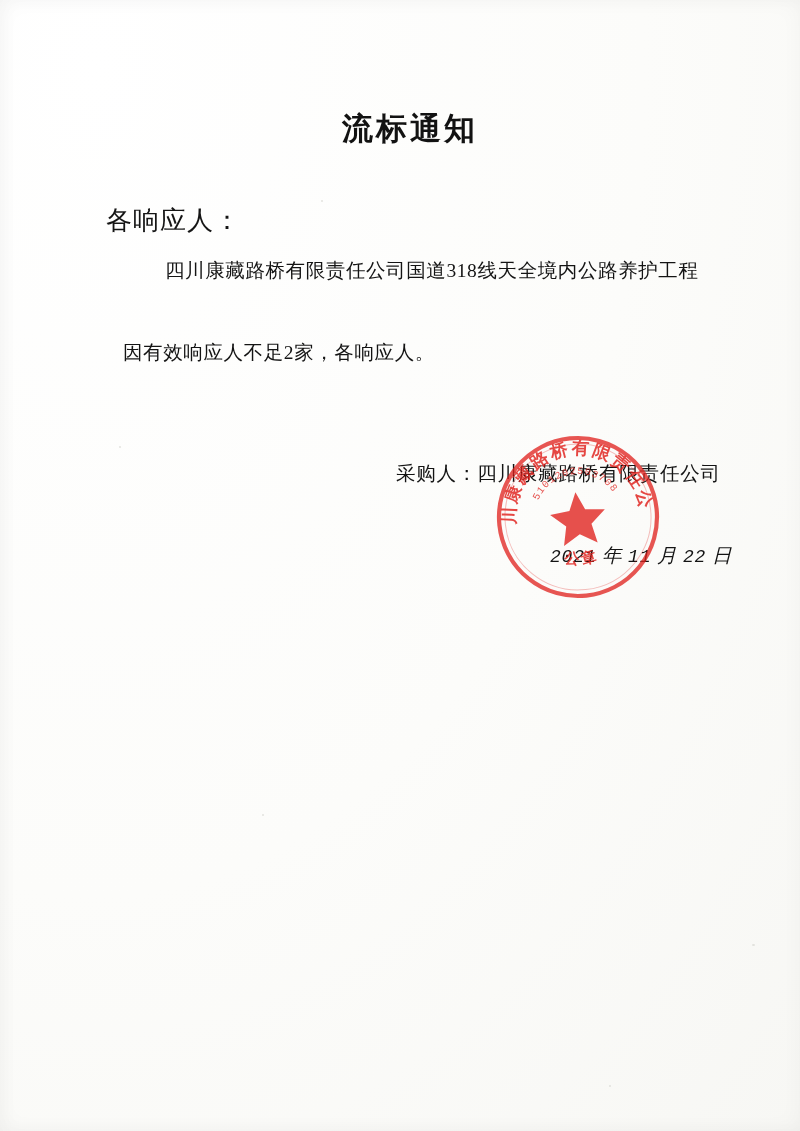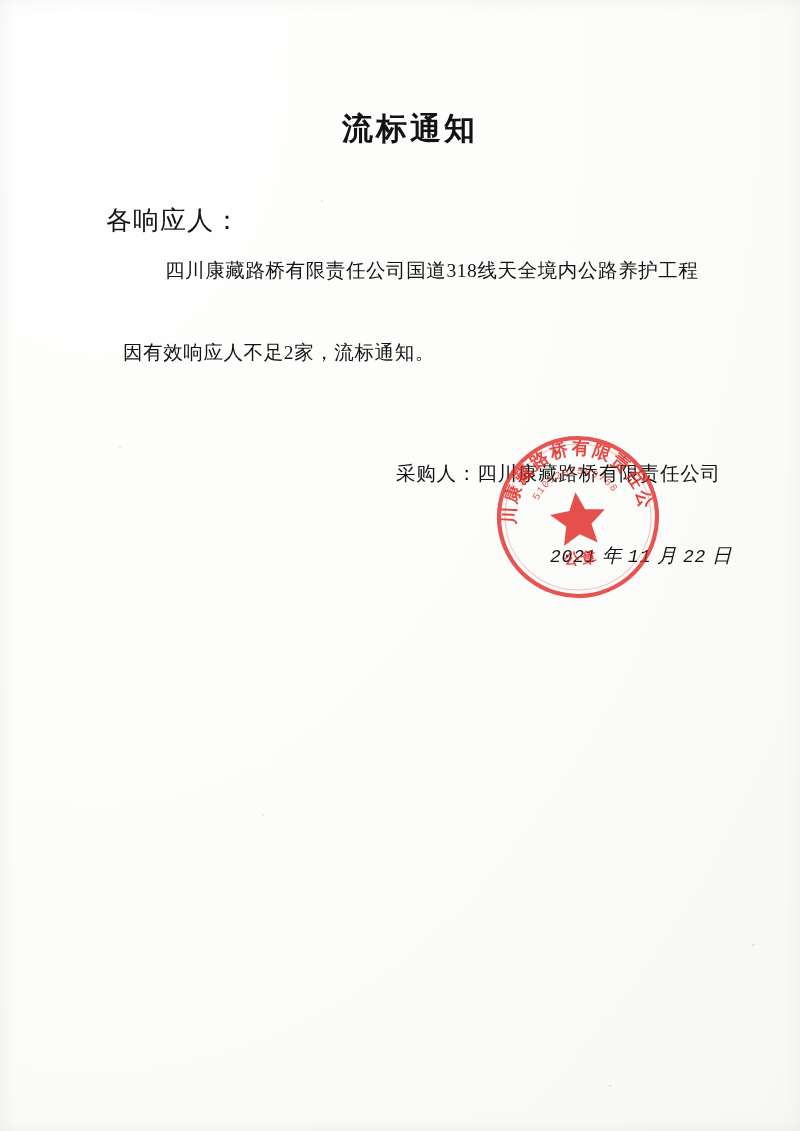--- a/index.html
+++ b/index.html
@@ -145,21 +145,21 @@
 
   <div class="content">
 
     <div class="doc-title">流标通知</div>
 
     <div class="salutation">各响应人：</div>
 
     <div class="body-block">
       <span class="indent"></span><span>四川康藏路桥有限责任公司国道318线天全境内公路养护工程</span><br>
       <br>
-      <span>因有效响应人不足2家，流标通知。</span>
+      <span>因有效响应人不足2家，各响应人。</span>
     </div>
 
     <div class="sign-name">
       <span>采购人：</span><span>四川康藏路桥有限责任公司</span>
     </div>
 
     <div class="sign-date">
       <span class="num">2021</span>
       <span>年</span>
       <span class="num">11</span>

